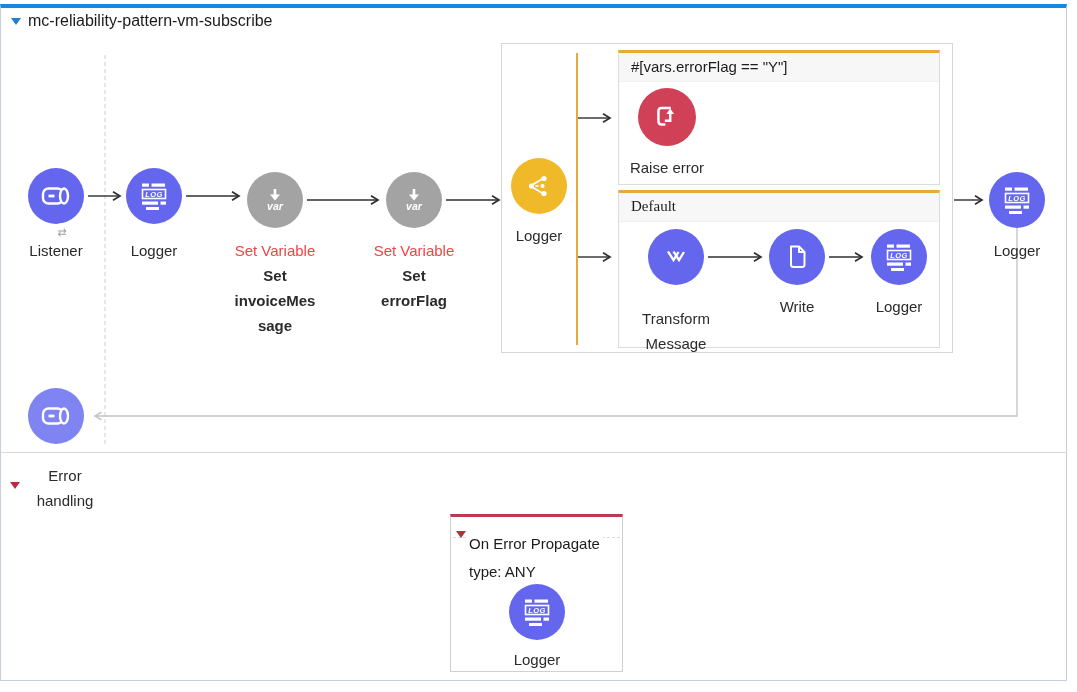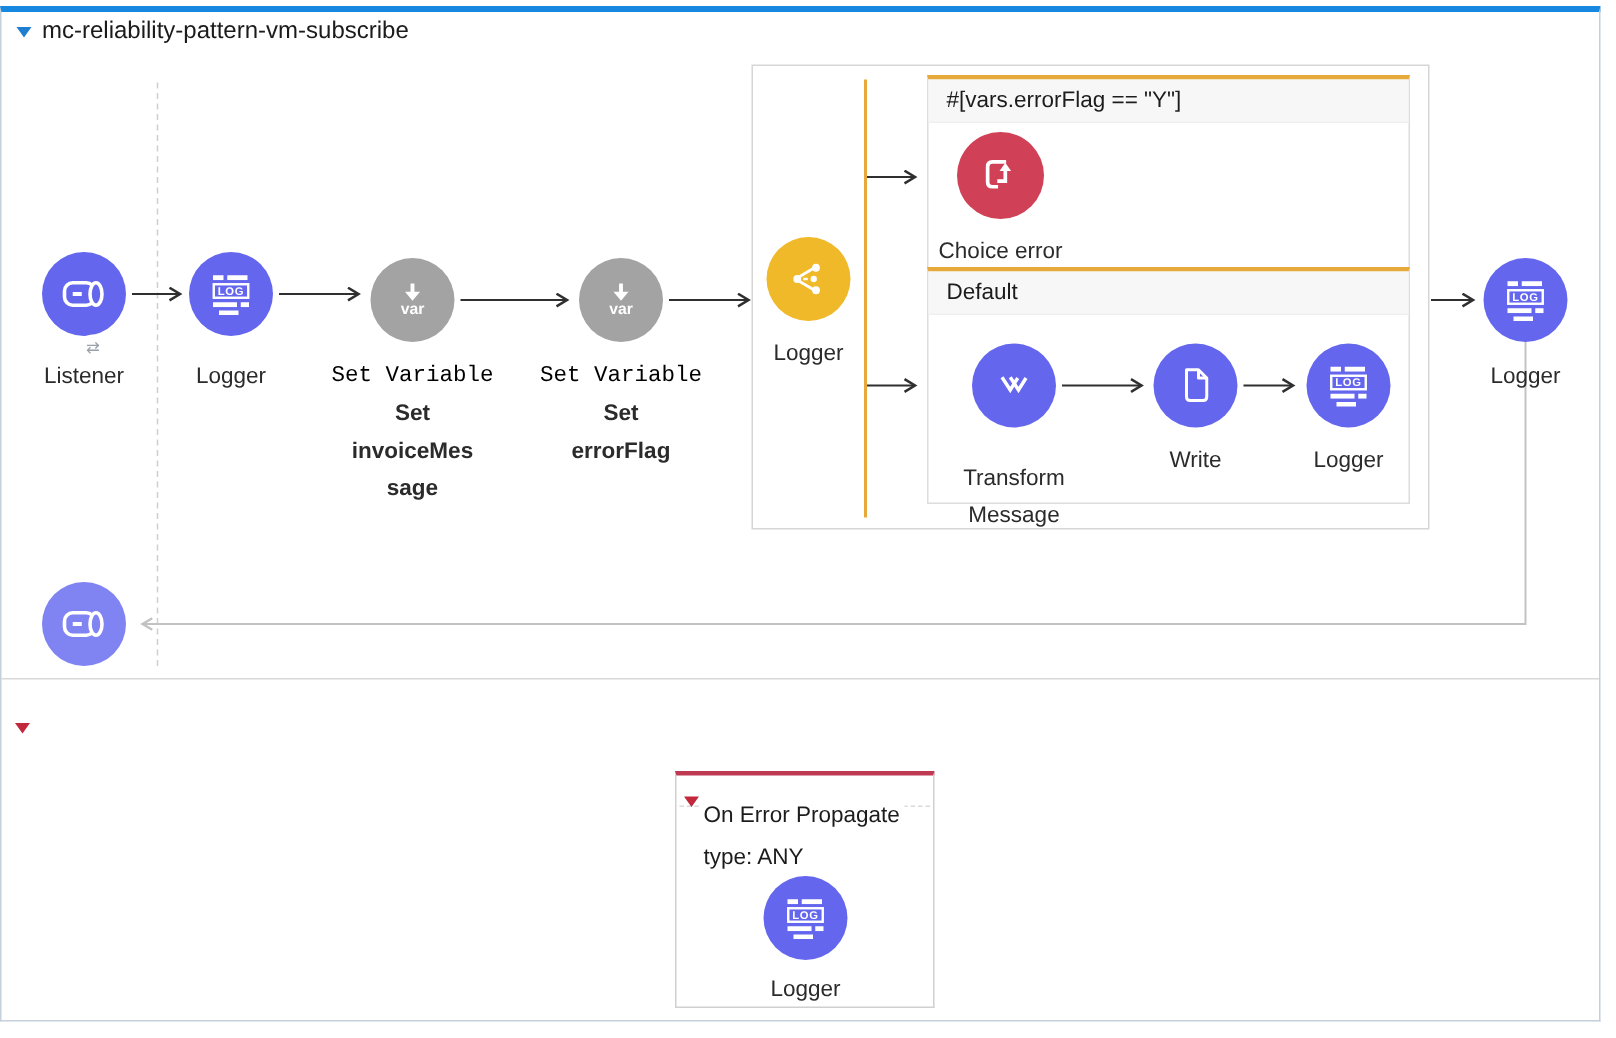--- a/index.html
+++ b/index.html
@@ -9,31 +9,31 @@
 
   .frame { position:absolute; left:0; top:4px; width:1067px; height:677px;
            border:1px solid #C6D0DB; border-top:4px solid #1788DF; background:#fff; z-index:0; }
 
   .flow-title { position:absolute; left:28px; top:12px; font-size:16px; color:#1B1B1B; z-index:6; }
   .tri-down { position:absolute; width:0; height:0; border-left:5px solid transparent;
               border-right:5px solid transparent; border-top:7px solid #1E7FD0; z-index:6; }
   .tri-red  { border-top-color:#C2283C; }
 
   .node { position:absolute; width:56px; height:56px; border-radius:50%;
-          display:flex; align-items:center; justify-content:center; z-index:5; }
+          display:flex; align-items:center; justify-content:center; z-index:5;font-style:italic; }
   .indigo   { background:#6467EE; }
   .indigo-l { background:#8083F2; }
   .green    { background:#a3a3a3; }
   .yellow   { background:#EFB929; }
   .crimson  { background:#D04056; }
   .big { width:58px; height:58px; }
 
   .lbl { position:absolute; width:120px; text-align:center; font-size:15px; color:#2B2B2B;
          line-height:25px; z-index:5; }
-  .lbl-gray { color:#000000;font-family:Liberation Mono, monospace; }
+  .lbl-gray { color:#ef4444; }
   .wrap88 { width:88px; overflow-wrap:break-word; word-wrap:break-word;font-weight:bold; }
   .wrap70 { width:70px; }
 
   .scope { position:absolute; border:1px solid #D6D6D6; background:#fff; z-index:1; }
   .branch-box { position:absolute; background:#fff; border:1px solid #DCDCDC;
                 border-top:3px solid #E8A93B; z-index:2; }
   .branch-header { height:29px; background:#F7F7F7; border-bottom:1px solid #EFEFEF;
                    font-size:15px; color:#1C1C1C; padding:5px 0 0 12px; }
 
   .oe-box { position:absolute; left:450px; top:514px; width:173px; height:158px;
@@ -91,21 +91,21 @@
 
     <path d="M1017,228 V416 H95" fill="none" stroke="#C2C2C2" stroke-width="1.3" marker-end="url(#ahg)"></path>
   </svg>
 
   <div class="scope" style="left:501px; top:43px; width:452px; height:310px;"></div>
 
   <div class="branch-box" style="left:618px; top:50px; width:322px; height:135px;">
     <div class="branch-header">#[vars.errorFlag == "Y"]</div>
   </div>
 
-  <div class="branch-box" style="left:618px; top:178px; width:322px; height:158px;">
+  <div class="branch-box" style="left:618px; top:190px; width:322px; height:158px;font-family:Liberation Serif, serif;">
     <div class="branch-header">Default</div>
   </div>
 
   <div class="node indigo" style="left:28px; top:168px;">
     <svg width="34" height="34" viewBox="0 0 34 34">
       <rect x="4" y="9.5" width="20" height="15" rx="5.5" fill="none" stroke="#fff" stroke-width="2.4"></rect>
       <ellipse cx="25" cy="17" rx="4" ry="7.5" fill="#6467EE" stroke="#fff" stroke-width="2.4"></ellipse>
       <line x1="9.5" y1="17" x2="15.5" y2="17" stroke="#fff" stroke-width="2.8"></line>
     </svg>
   </div>
@@ -164,21 +164,21 @@
   </div>
   <div class="lbl" style="left:479px; top:223px;">Logger</div>
 
   <div class="node crimson big" style="left:638px; top:88px;">
     <svg width="30" height="30" viewBox="0 0 28 28">
       <path d="M17.5,5.5 H9 Q6,5.5 6,8.5 V18 Q6,21 9,21 H12.5" fill="none" stroke="#fff" stroke-width="2.3"></path>
       <path d="M12,17.5 H17 V11" fill="none" stroke="#fff" stroke-width="2.3"></path>
       <polygon points="17,6 13.4,11.2 20.6,11.2" fill="#fff"></polygon>
     </svg>
   </div>
-  <div class="lbl" style="left:607px; top:155px;">Choice error</div>
+  <div class="lbl" style="left:607px; top:155px;">Raise error</div>
 
   <div class="node indigo" style="left:648px; top:229px;">
     <svg width="32" height="32" viewBox="0 0 32 32">
       <path d="M8,10.5 L13.5,19 L18.5,11" fill="none" stroke="#fff" stroke-width="2.3"></path>
       <path d="M13.5,10.5 L19,19 L24,11" fill="none" stroke="#fff" stroke-width="2.3"></path>
     </svg>
   </div>
   <div class="lbl" style="left:616px; top:294px;margin-top:12px;">Transform Message</div>
 
   <div class="node indigo" style="left:769px; top:229px;">
@@ -222,20 +222,21 @@
   <div class="node indigo-l" style="left:28px; top:388px;">
     <svg width="34" height="34" viewBox="0 0 34 34">
       <rect x="4" y="9.5" width="20" height="15" rx="5.5" fill="none" stroke="#fff" stroke-width="2.4"></rect>
       <ellipse cx="25" cy="17" rx="4" ry="7.5" fill="#8083F2" stroke="#fff" stroke-width="2.4"></ellipse>
       <line x1="9.5" y1="17" x2="15.5" y2="17" stroke="#fff" stroke-width="2.8"></line>
     </svg>
   </div>
 
   <div class="divider"></div>
   <div class="tri-down tri-red" style="left:10px; top:482px;"></div>
+  <div class="lbl wrap70" style="left:30px; top:463px;">Error handling</div>
 
   <div class="oe-box">
     <div class="oe-dash"></div>
     <div class="tri-down tri-red oe-tri"></div>
     <div class="oe-title">On Error Propagate</div>
     <div class="oe-type">type: ANY</div>
     <div class="node indigo" style="left:58px; top:67px;">
       <svg width="32" height="32" viewBox="0 0 32 32">
         <g fill="#fff">
           <rect x="4" y="3.5" width="7" height="3.2"></rect>

